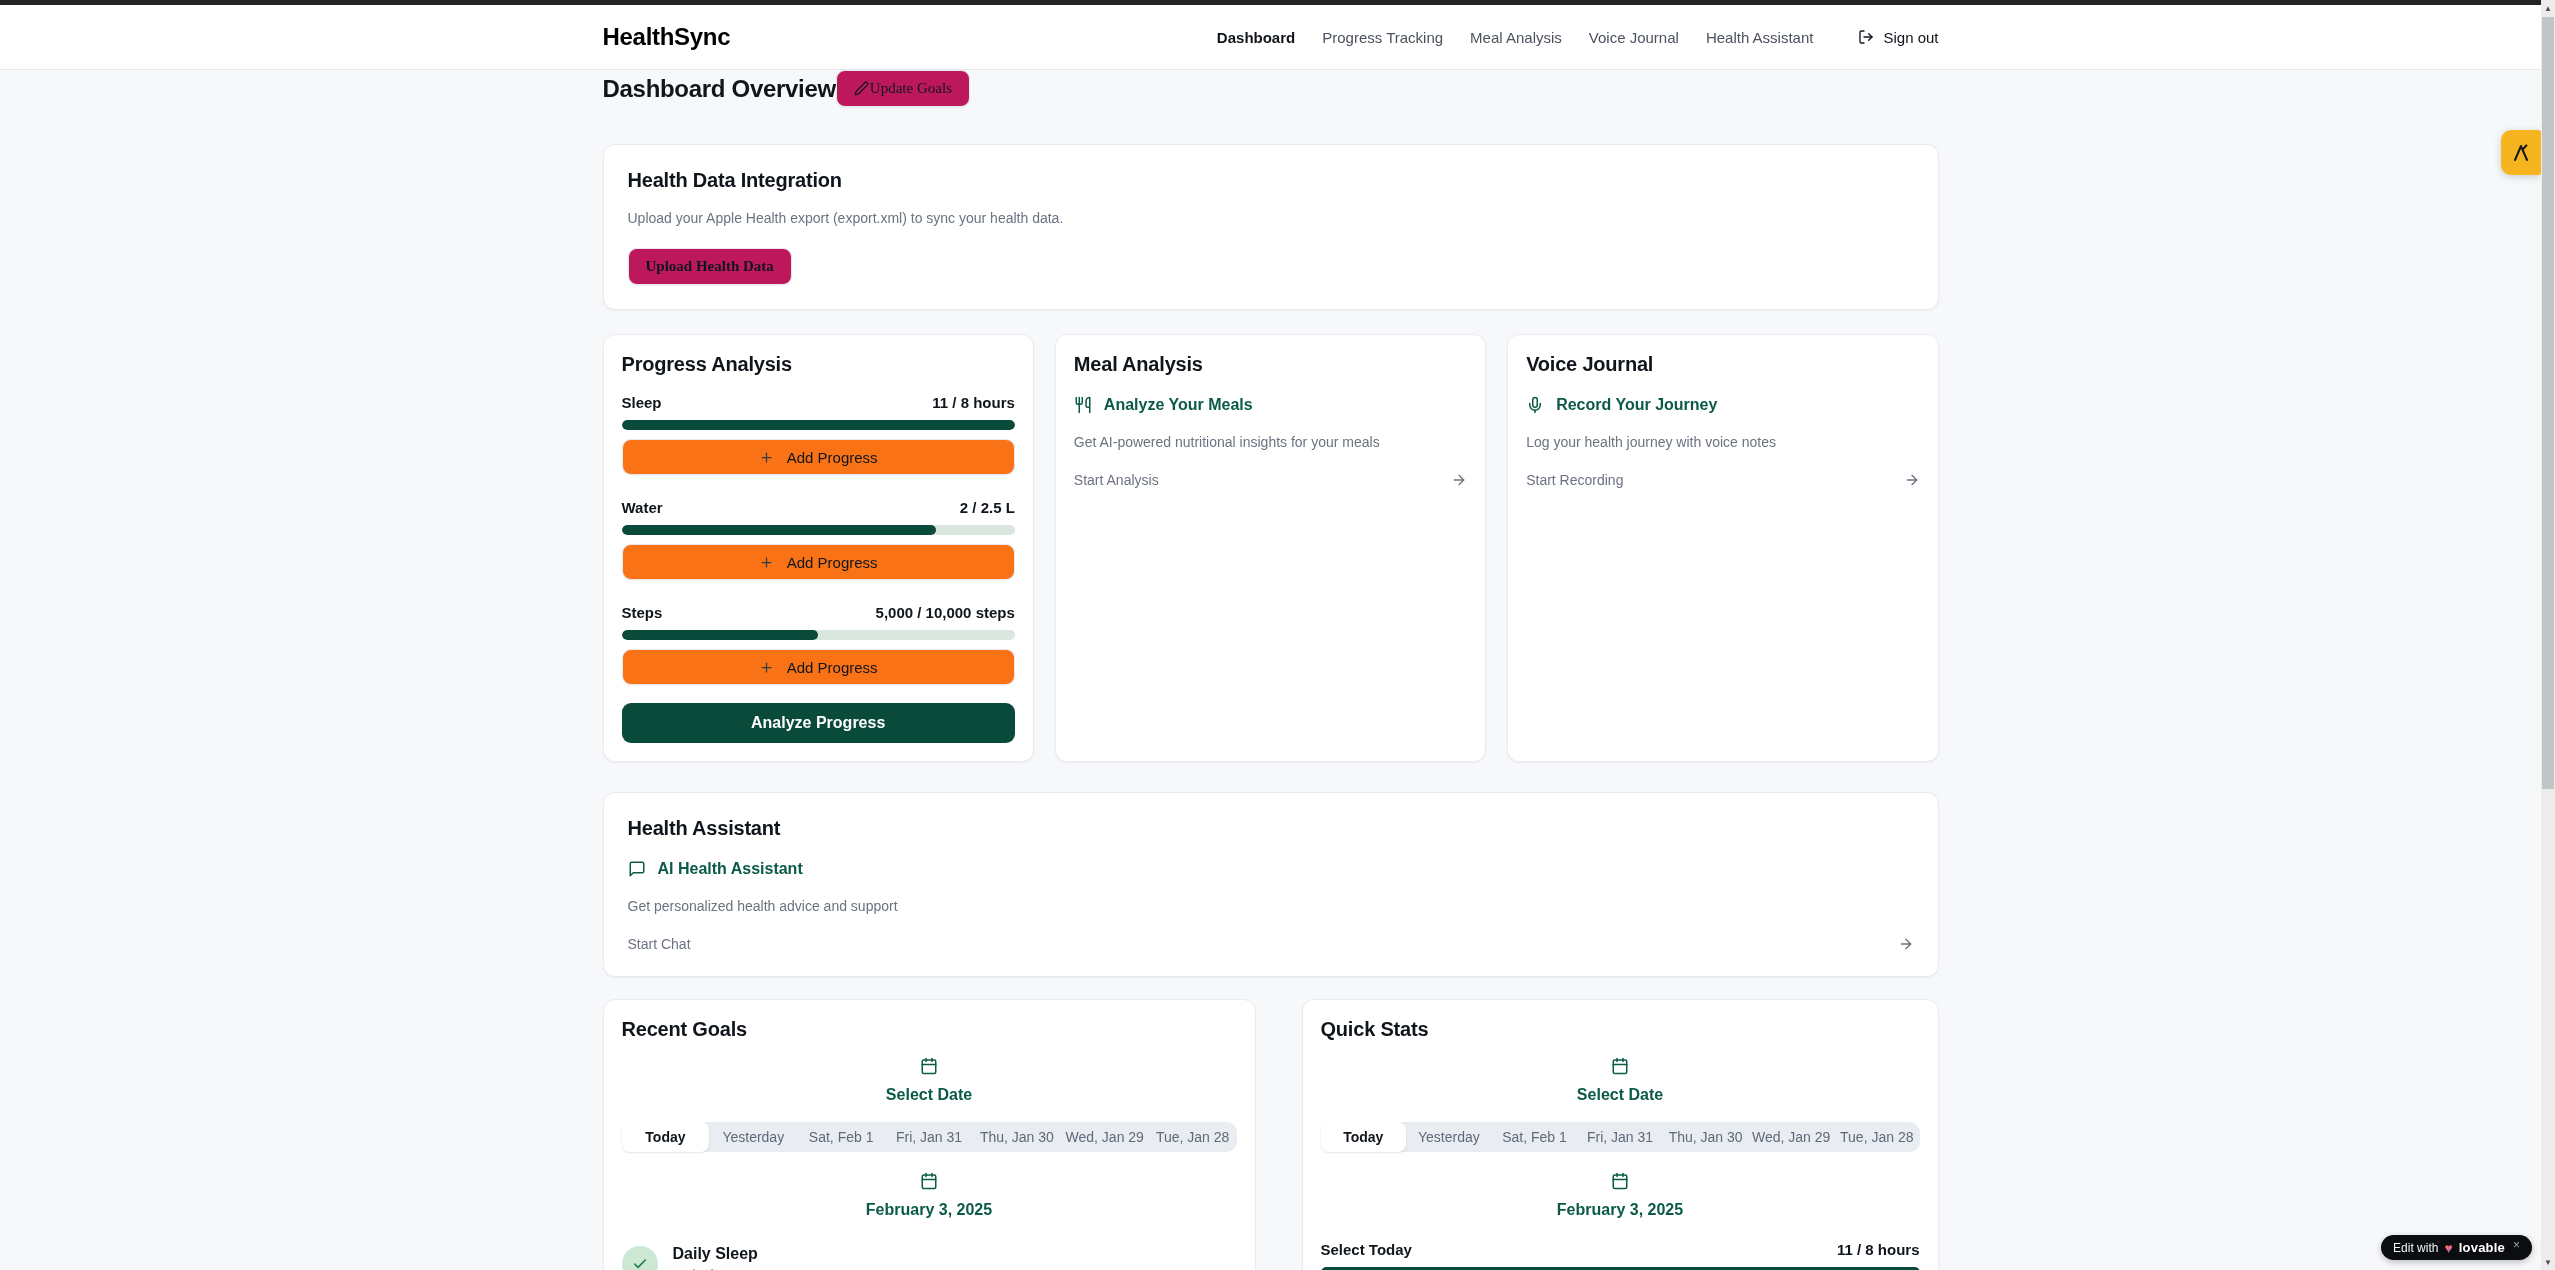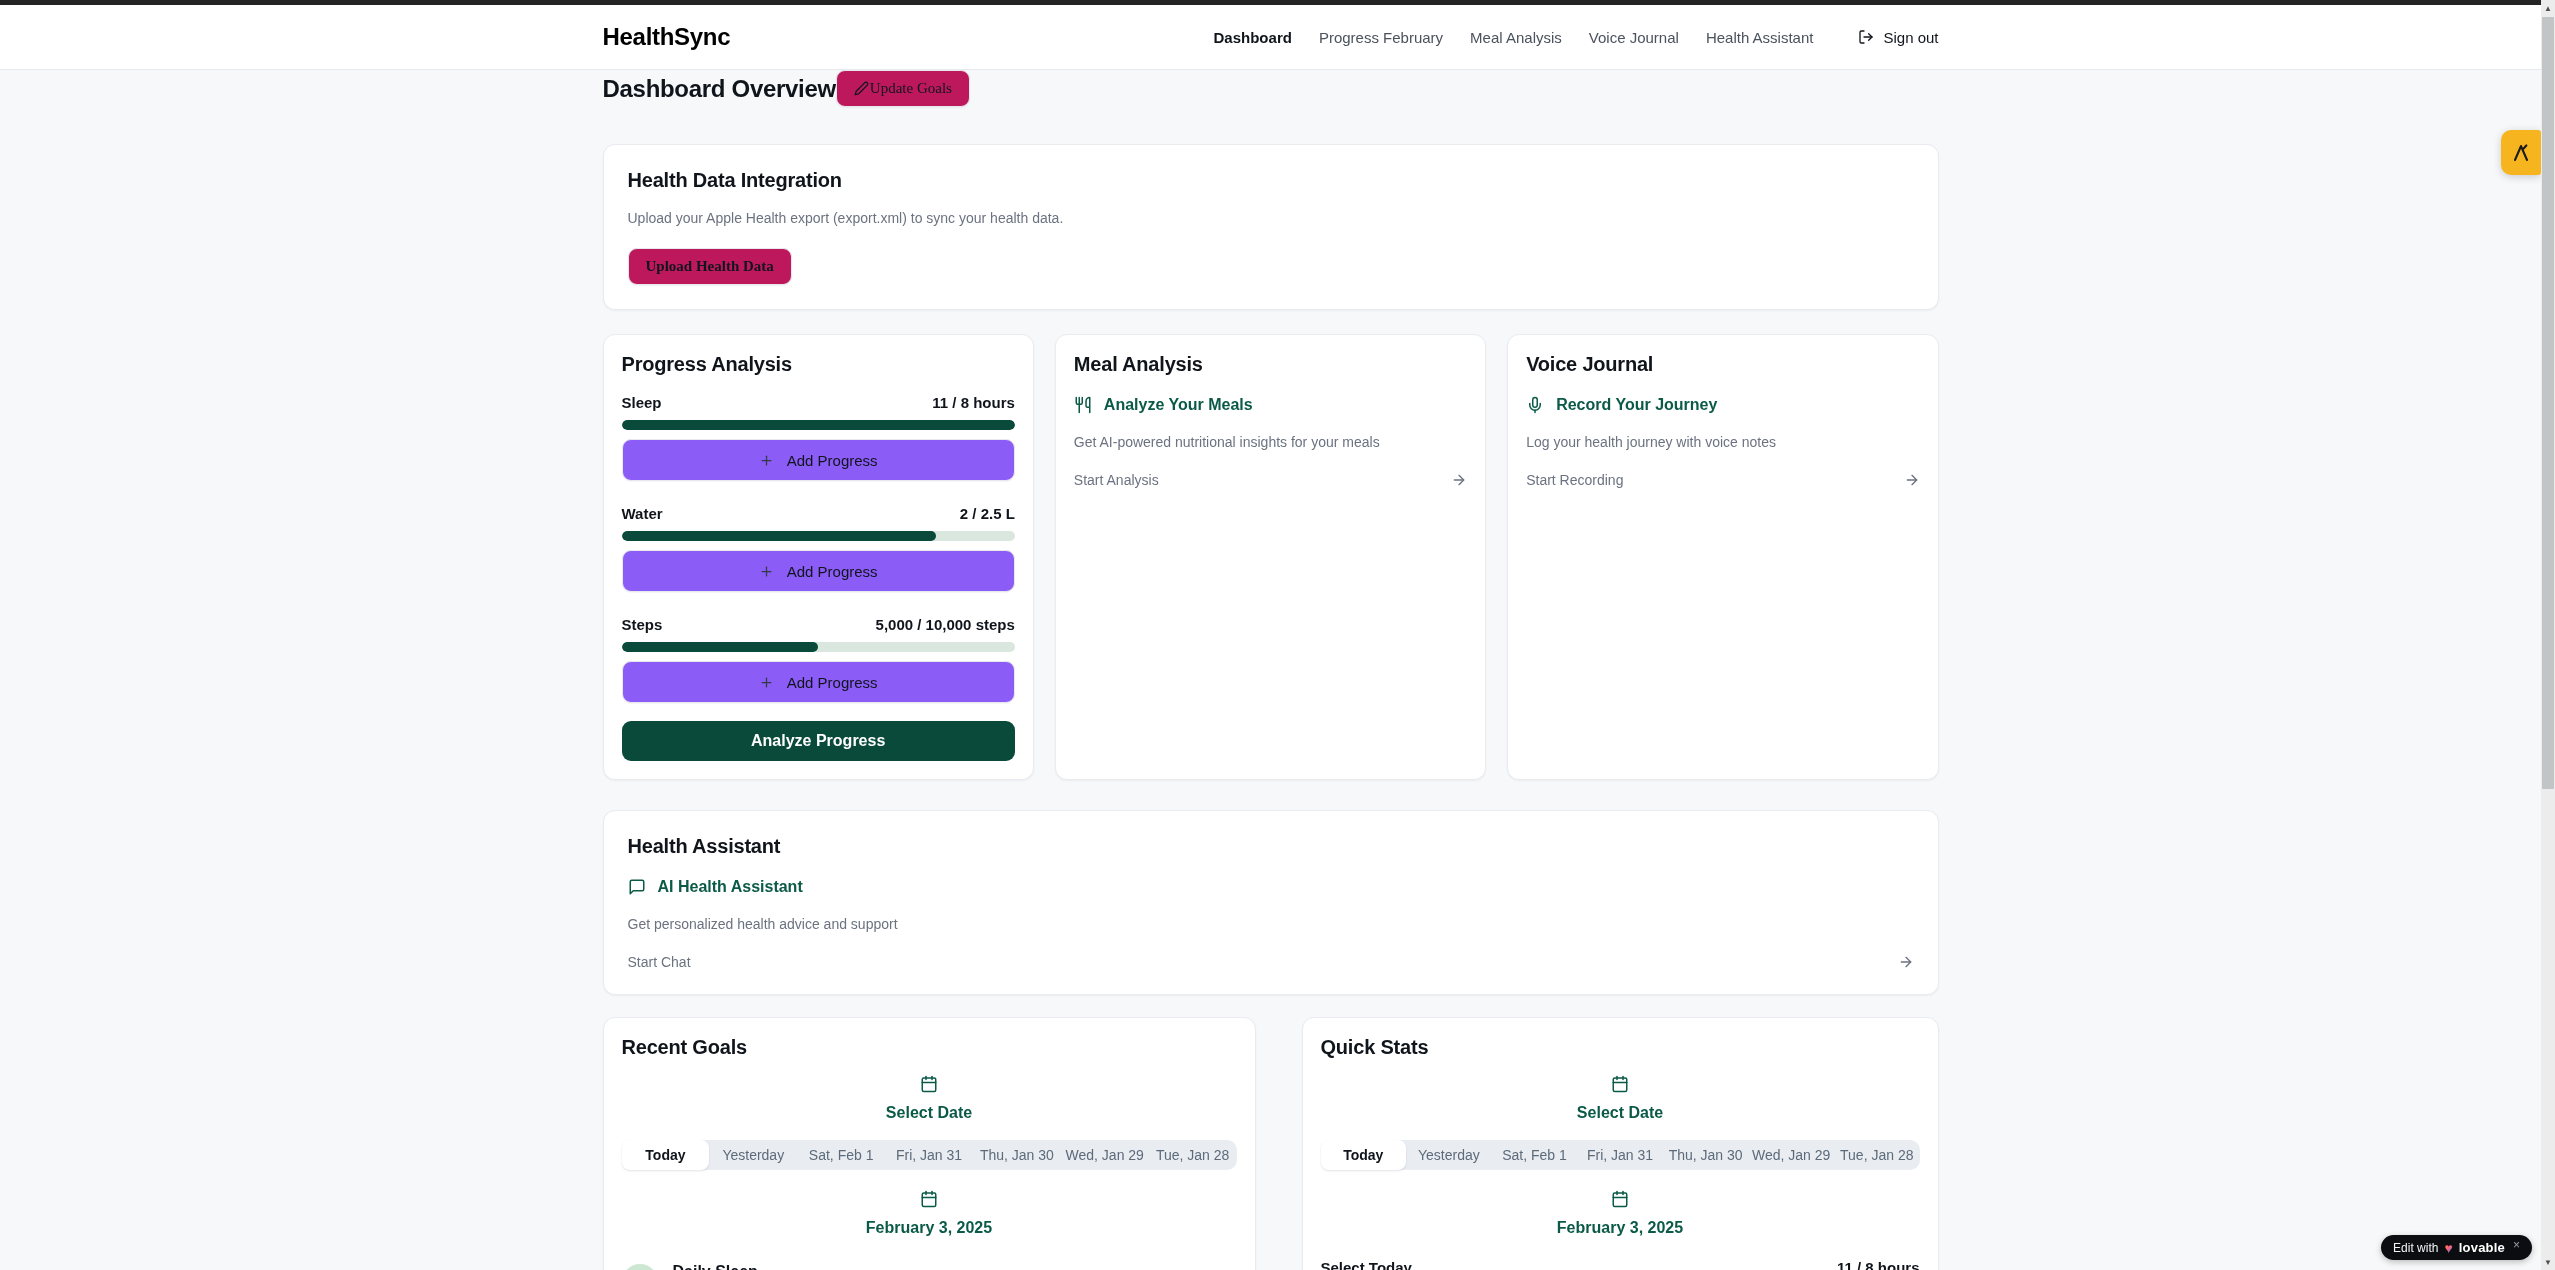--- a/index.html
+++ b/index.html
@@ -50,22 +50,22 @@
   .integration-btn { margin-top:22px; }
 
   .grid3 { margin-top:24px; display:grid; grid-template-columns:1fr 1fr 1fr; gap:21px; align-items:stretch; }
 
   
   .metric { margin-top:24px; }
   .metric.first { margin-top:18px; }
   .metric-head { display:flex; justify-content:space-between; align-items:baseline; font-size:15px; font-weight:600; color:#10151c; }
   .bar { margin-top:9px; height:10px; background:#d9e7de; border-radius:99px; overflow:hidden; }
   .bar-fill { height:100%; background:#0a4a3a; border-radius:99px; }
-  .add-btn { margin-top:9px; width:100%; height:42px; display:flex; align-items:center; justify-content:center; gap:13px;
-    background:#8b5cf6; border:1px solid #e7e9ee; border-radius:9px; font-size:15px; font-weight:500; color:#10151c;
+  .add-btn { margin-top:9px; width:100%; height:36px; display:flex; align-items:center; justify-content:center; gap:13px;
+    background:#f97316; border:1px solid #e7e9ee; border-radius:9px; font-size:15px; font-weight:500; color:#10151c;
     box-shadow:0 1px 1px rgba(16,24,40,.04); cursor:pointer; font-family:inherit; }
   .plus-icon { color:#323a44; }
   .analyze-btn { margin-top:18px; width:100%; height:40px; background:#0a4a3a; color:#ffffff; border:none; border-radius:9px;
     font-size:16px; font-weight:700; cursor:pointer; font-family:inherit; }
 
   
   .feature-link { margin-top:20px; display:flex; align-items:center; gap:12px; color:#0b5a47; font-size:16px; font-weight:600; cursor:pointer; }
   .feature-desc { margin-top:20px; font-size:14px; }
   .feature-foot { margin-top:22px; display:flex; justify-content:space-between; align-items:center; font-size:14px; color:#6b7280; cursor:pointer; }
   .assistant-card { margin-top:30px; }
@@ -104,21 +104,21 @@
 
 <div class="top-strip"></div>
 
 <div class="viewport">
 
   <header class="app-header">
     <div class="header-inner">
       <div class="brand">HealthSync</div>
       <nav class="nav">
         <span class="nav-link active">Dashboard</span>
-        <span class="nav-link">Progress February</span>
+        <span class="nav-link">Progress Tracking</span>
         <span class="nav-link">Meal Analysis</span>
         <span class="nav-link">Voice Journal</span>
         <span class="nav-link">Health Assistant</span>
         <span class="signout">
           <span class="icon">
             <svg width="16" height="16" viewBox="0 0 24 24" fill="none" stroke="currentColor" stroke-width="2" stroke-linecap="round" stroke-linejoin="round">
                 <path d="M9 21H5a2 2 0 0 1-2-2V5a2 2 0 0 1 2-2h4"></path>
                 <path d="M16 17l5-5-5-5"></path>
                 <path d="M21 12H9"></path>
               </svg>

